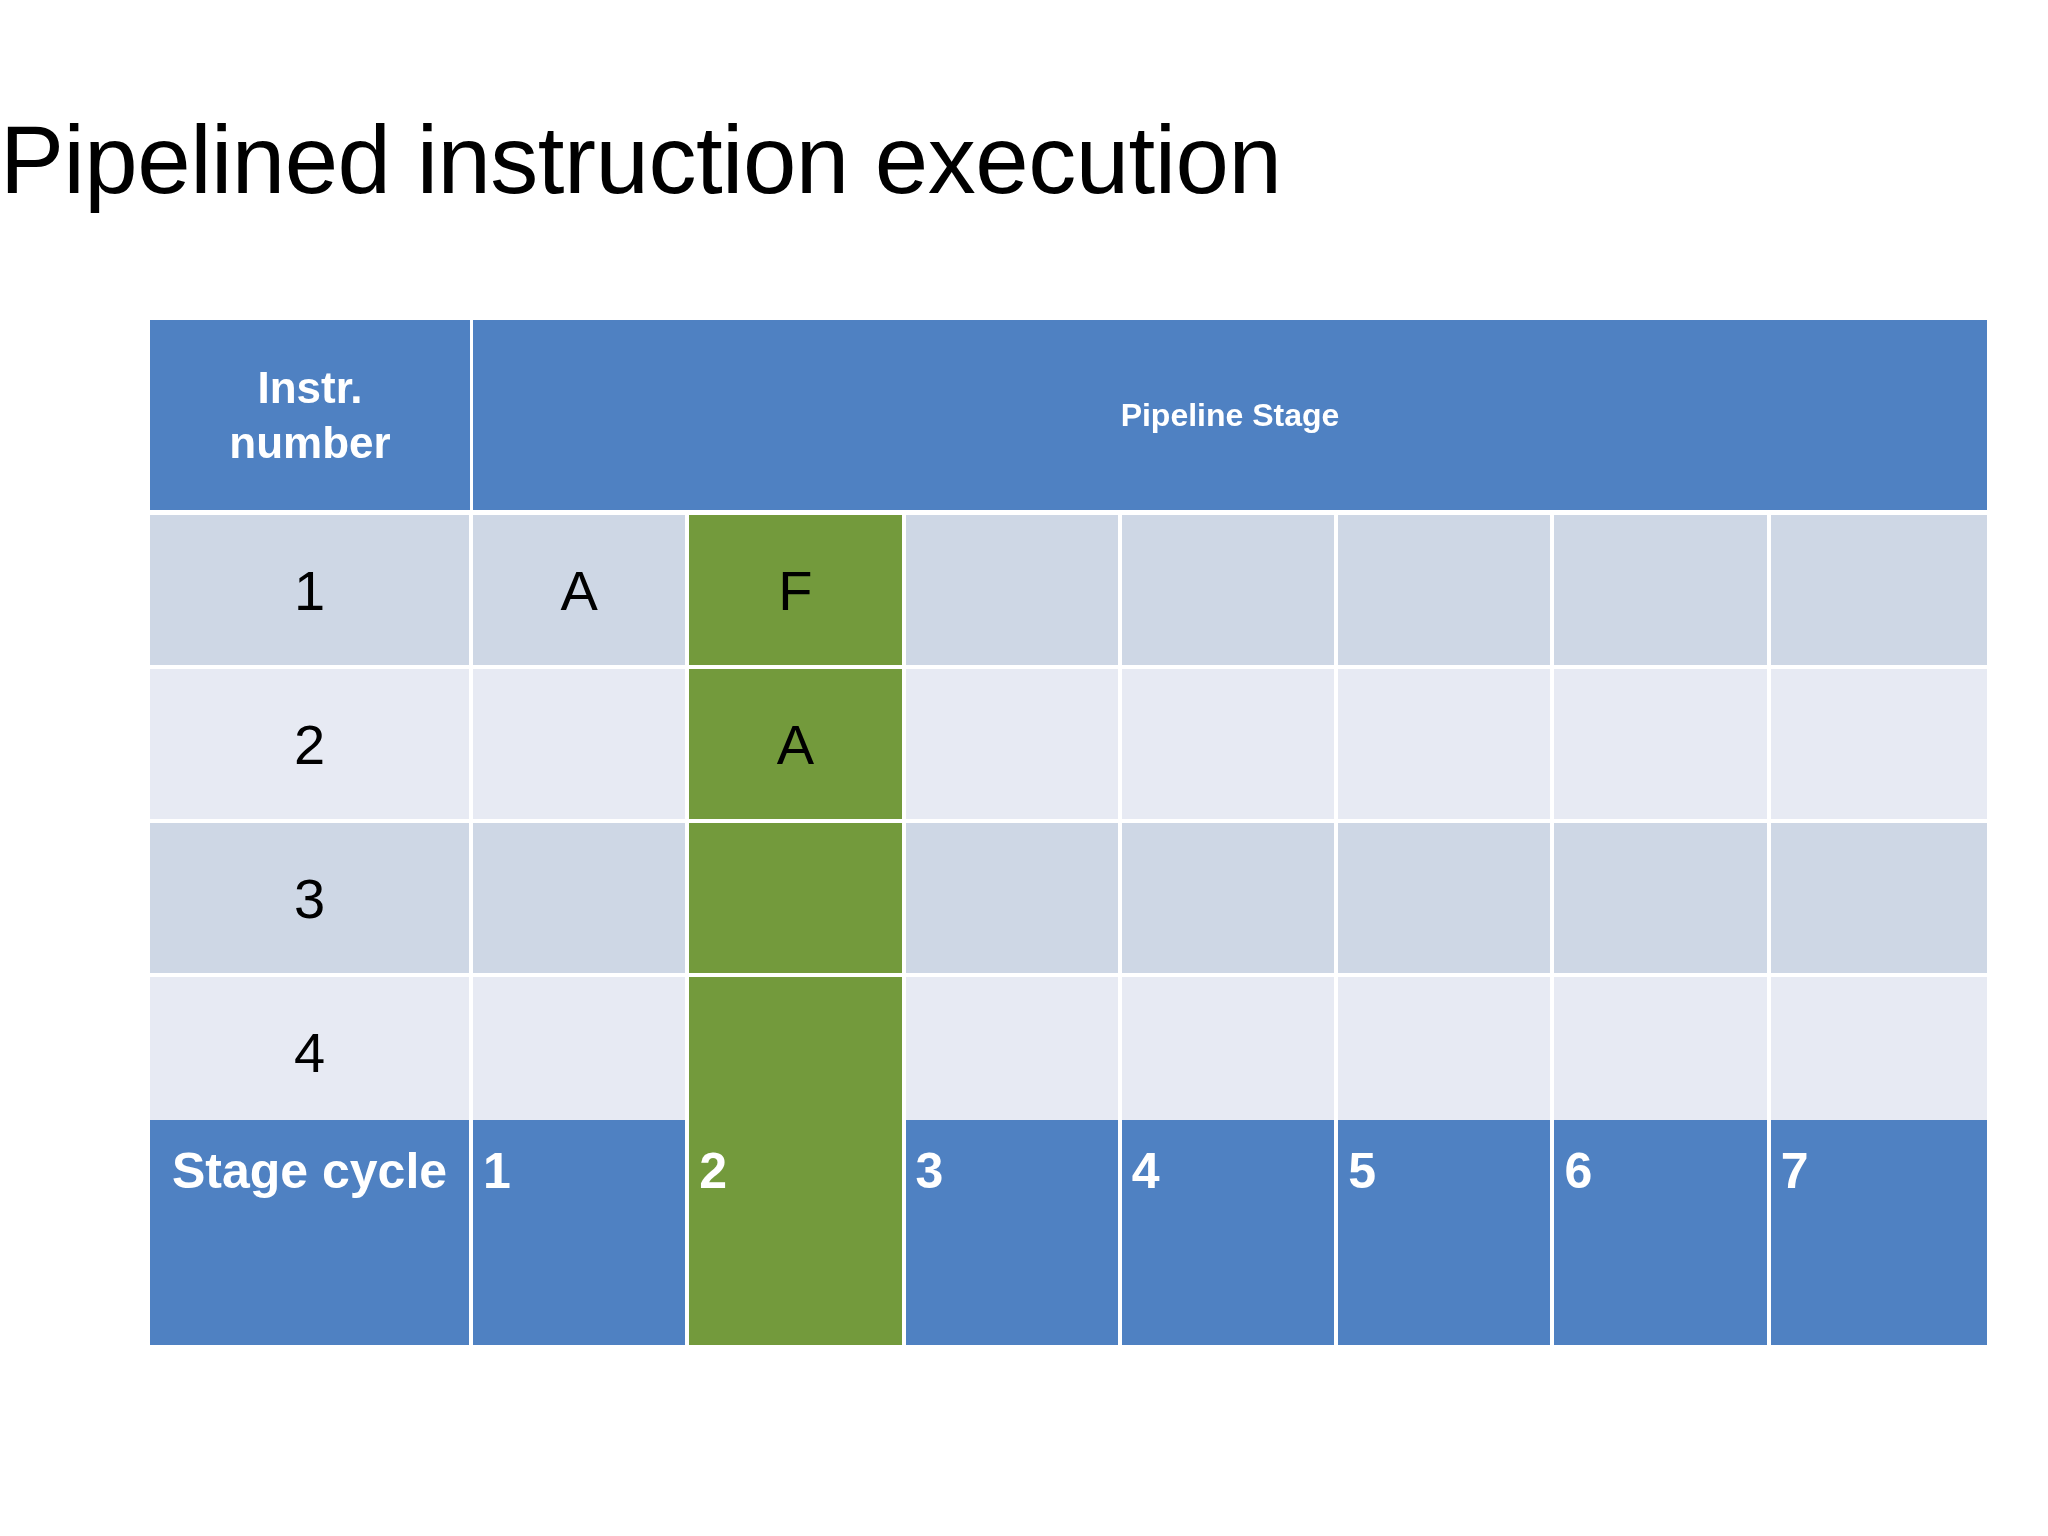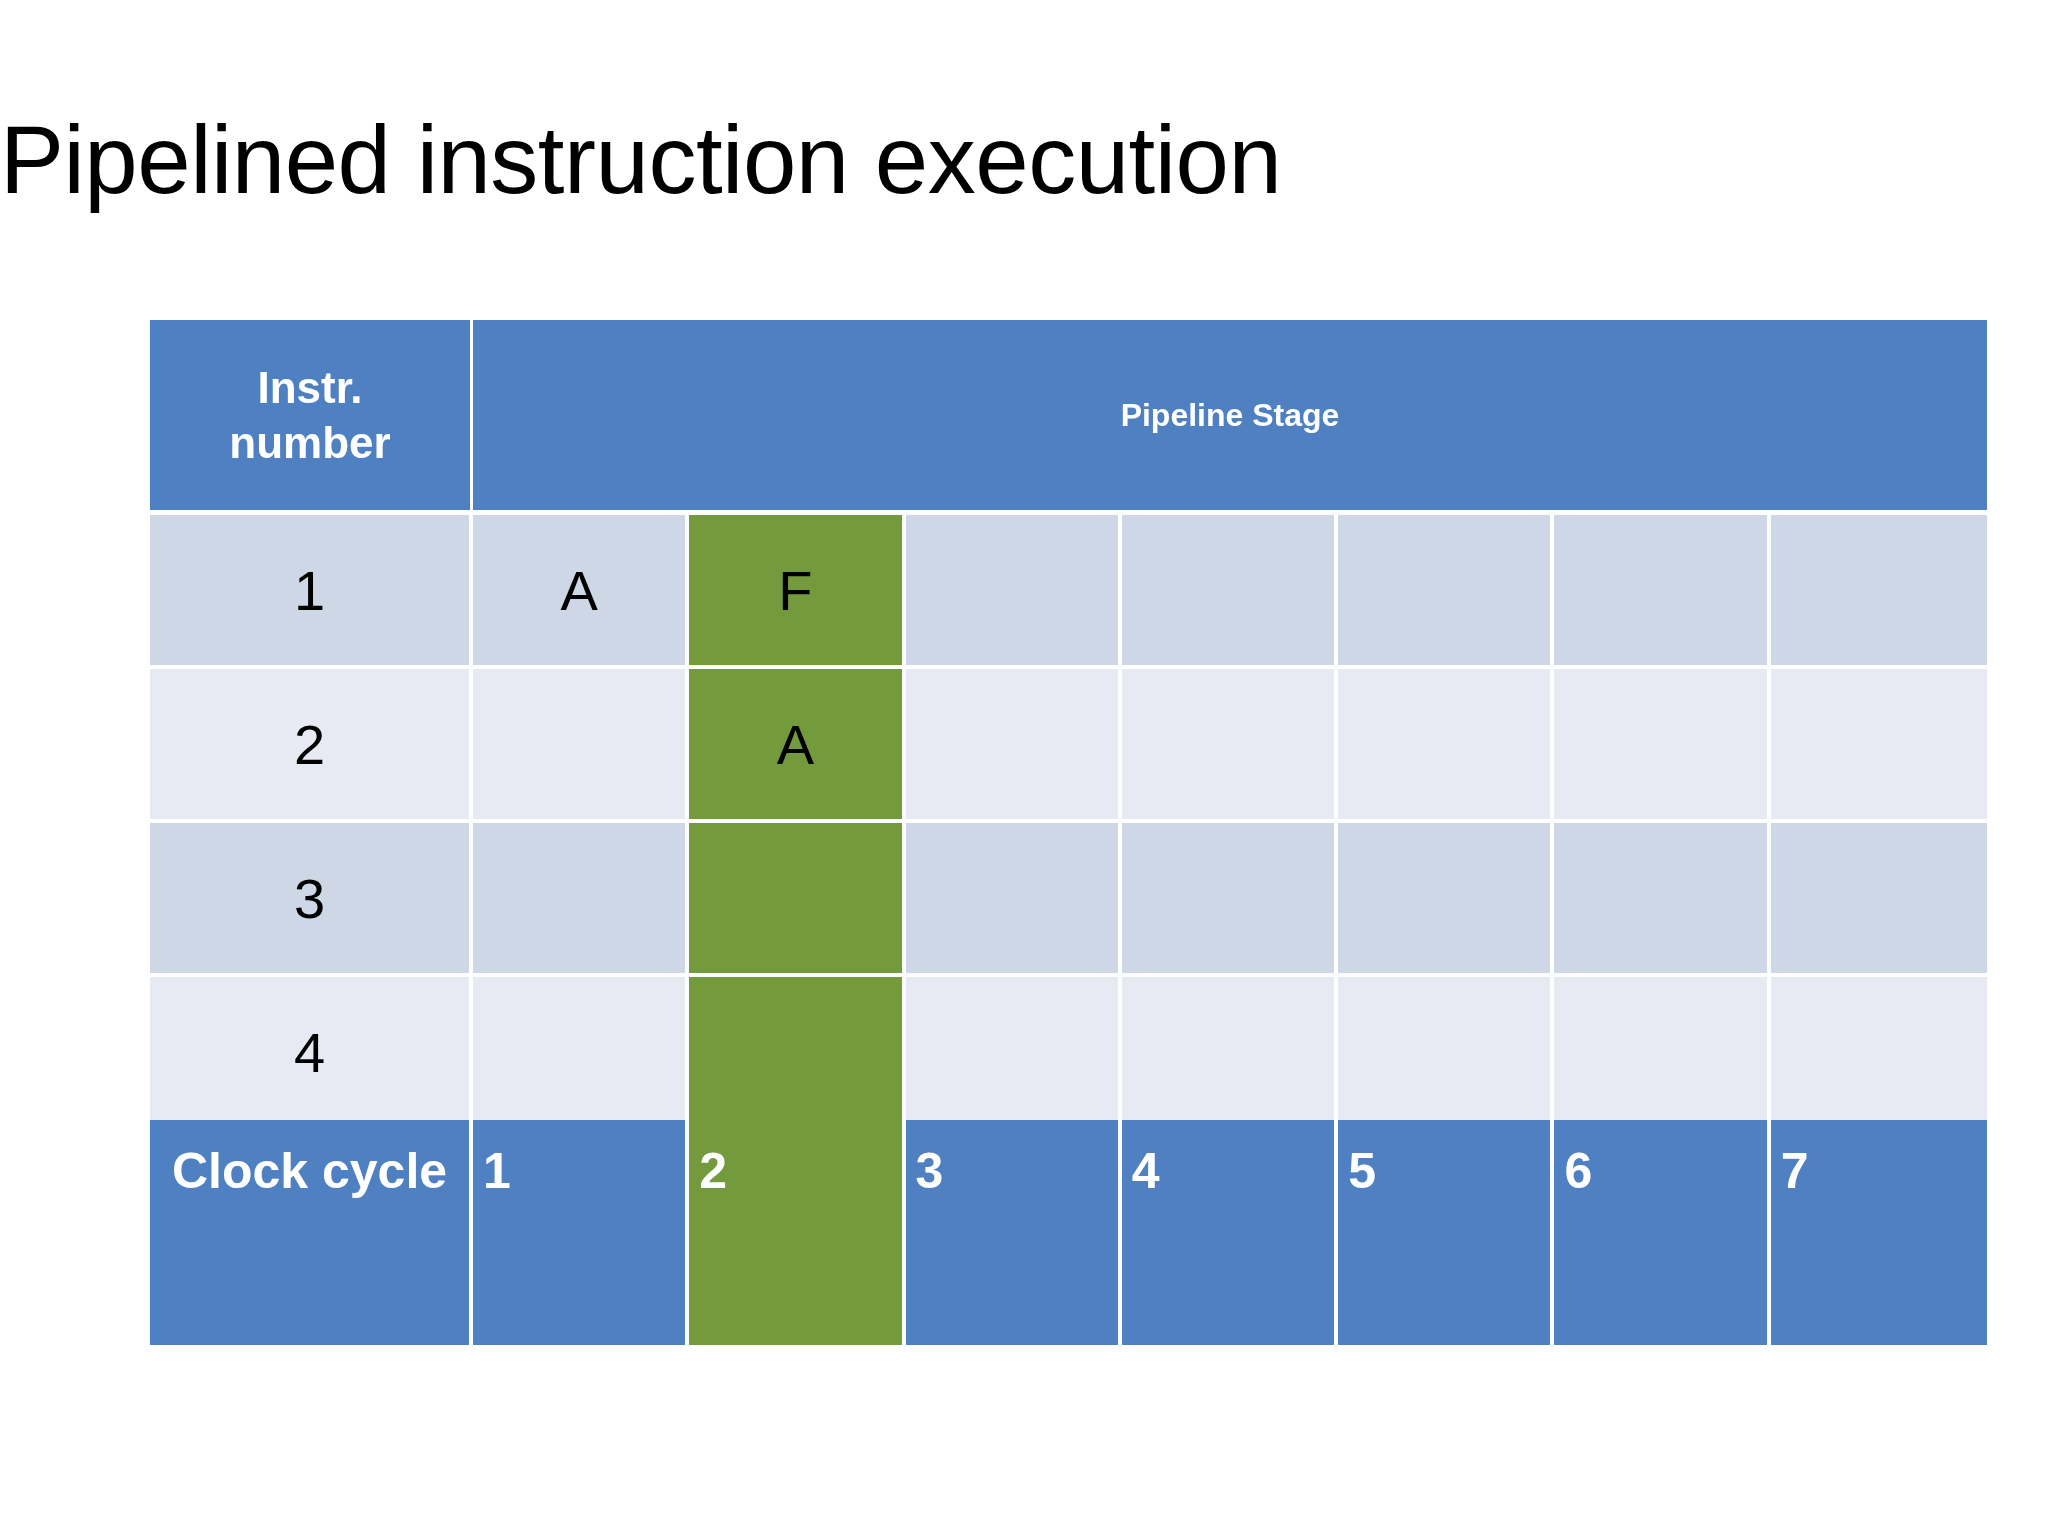--- a/index.html
+++ b/index.html
@@ -256,21 +256,21 @@
           <div class="cell last"></div>
         </div>
       </div>
     </div>
 
 </div>
 
 <div id="clock-row">
     <div class="instr-col">
       <div class="cell">
-        <span class="inner">Clock cycle</span>
+        <span class="inner">Stage cycle</span>
       </div>
     </div>
     <div class="stage-col">
       <div class="cell">
         <span class="inner">1</span>
       </div>
     </div>
     <div class="stage-col">
       <div class="cell hl">
         <span class="inner">2</span>

